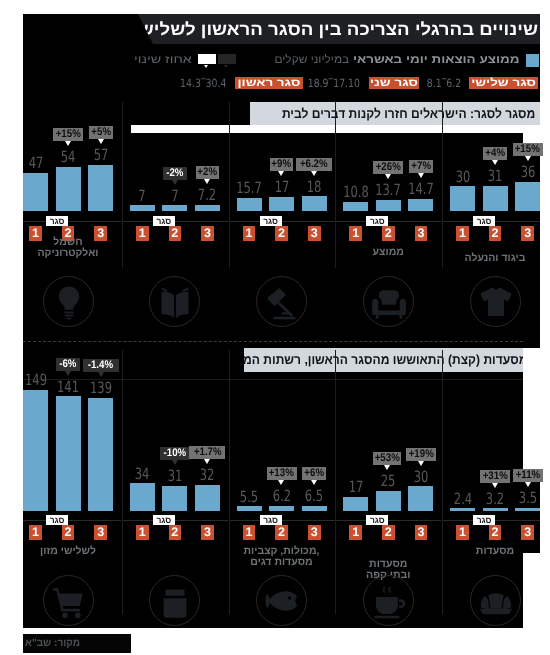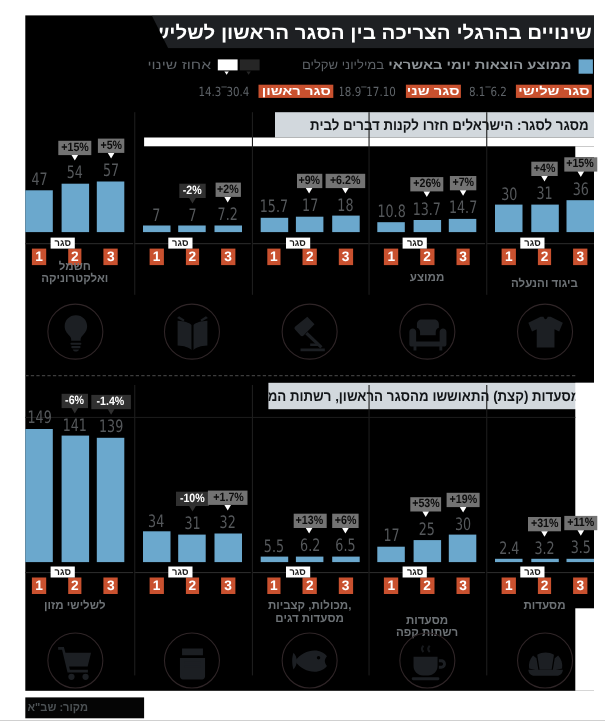--- a/index.html
+++ b/index.html
@@ -359,21 +359,21 @@
           <div class="numbox" style="left: 45.1px; margin-left: -6.35px; top: 511.3px;">2</div>
           <div class="bar" style="left: 65.2px; height: 24.33px; top: 472.47px; bottom: auto;"></div>
           <div class="vlab" style="left: 47.7px; top: 456.87px;">30</div>
           <div class="numbox" style="left: 77.7px; margin-left: -6.35px; top: 511.3px;">3</div>
           <div class="bub pos" style="width: 28px; left: 30.15px; top: 437.925px;"><b>+53%</b><i class="tl"></i></div>
           <div class="bub pos" style="width: 29.9px; left: 62.75px; top: 433.87px;"><b>+19%</b><i class="tl"></i></div>
           <div class="axis" style="left: -8px; width: 106px; top: 506.2px;"></div>
           <div class="axlabel" style="left: 34.1px; margin-left: -11px; top: 500.9px;">סגר</div>
           <div class="catname" style="top: 545px;">
             <div>מסעדות</div>
-            <div>רשתות קפה</div>
+            <div>ובתי קפה</div>
           </div>
           <div class="iconwrap" style="top: 561px;">
             <div class="iconcirc"></div>
             <svg class="iconsvg" viewBox="0 0 32 32">
               <path d="M5 12.6h18.4v7.2c0 4-3.2 7.2-7.2 7.2h-4c-4 0-7.2-3.2-7.2-7.2z"></path>
               <path d="M24.4 14.6h1.8c2 0 3.6 1.6 3.6 3.6s-1.6 3.6-3.6 3.6h-1.8v-2.2h1.8c0.8 0 1.4-0.6 1.4-1.4s-0.6-1.4-1.4-1.4h-1.8z"></path>
               <rect x="3.6" y="28.4" width="21.2" height="2.2" rx="1.1"></rect>
               <path d="M12.6 4.2c-1.6 1.6-1.6 3.2 0 4.8M17.4 4.2c-1.6 1.6-1.6 3.2 0 4.8" fill="none" stroke="#17191c" stroke-width="1.6"></path>
             </svg>
           </div>

